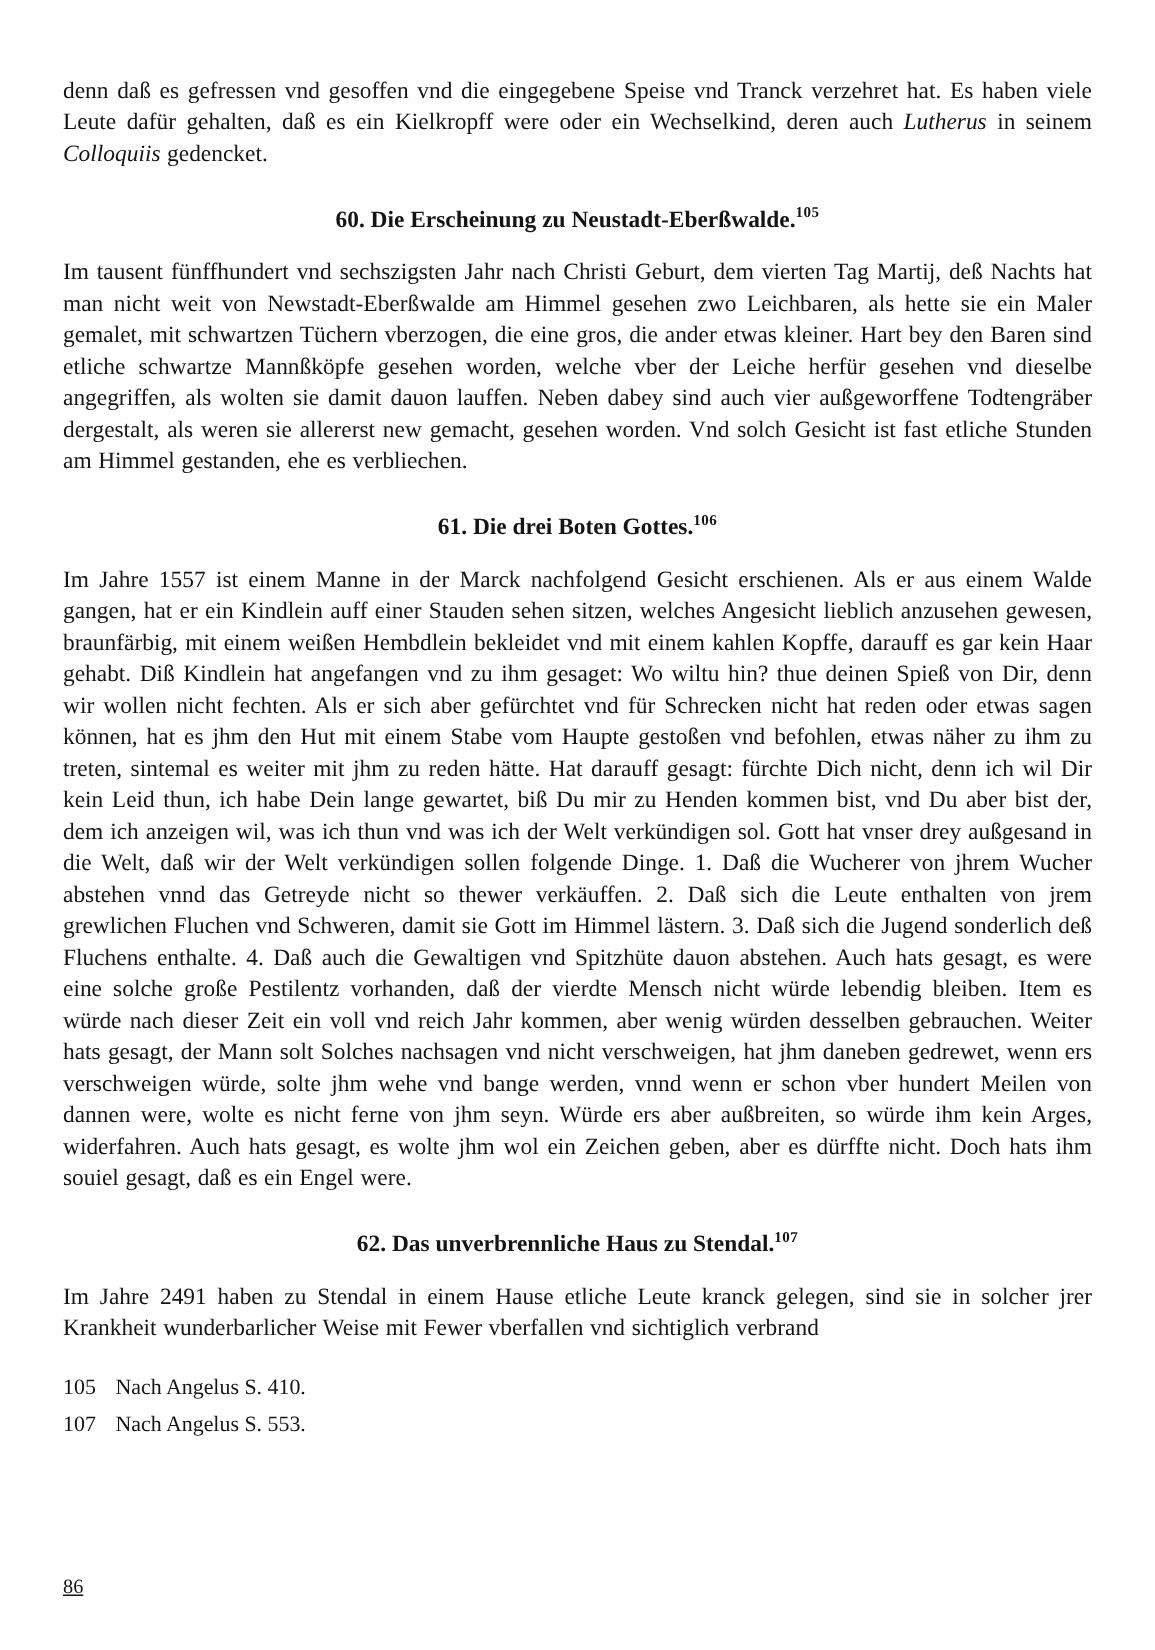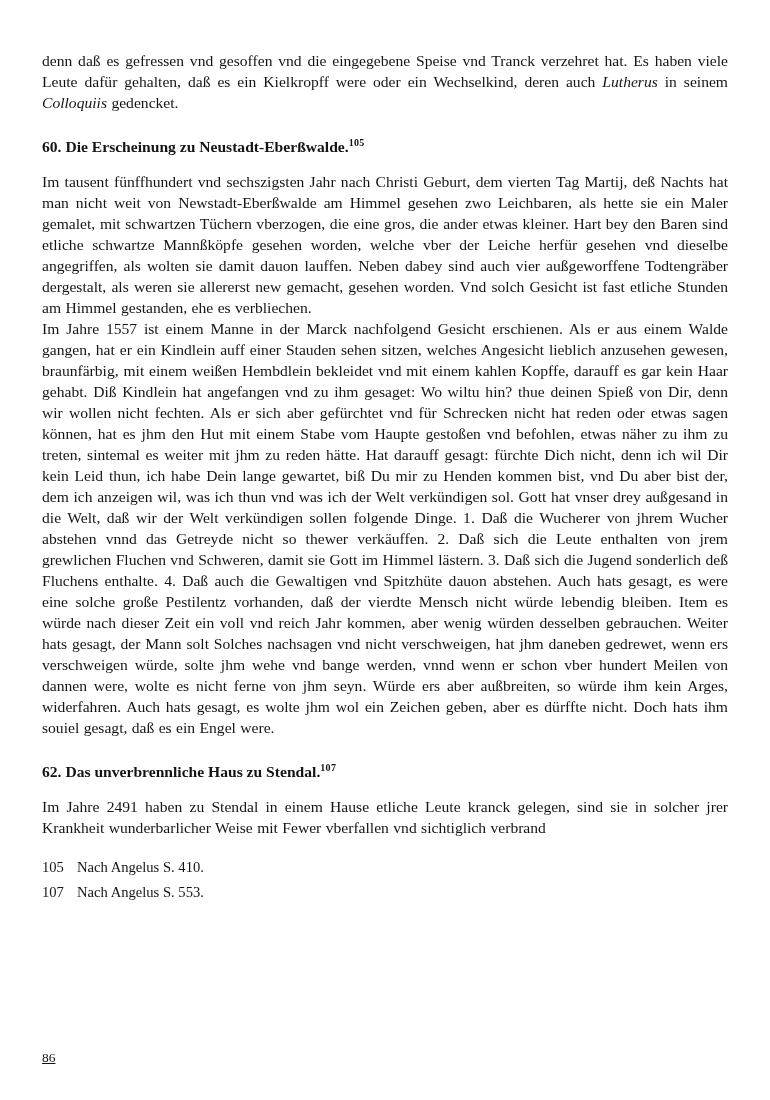--- a/index.html
+++ b/index.html
@@ -24,21 +24,21 @@
   .body-par {
     font-size: 15.6px;
     line-height: 21px;
     text-align: justify;
     margin: 0;
     word-spacing: 0.5px;
   }
   .section-heading {
     font-size: 15.6px;
     font-weight: bold;
-    text-align: left;
+    text-align: center;
     margin: 23px 0 14px 0;
     line-height: 21px;
   }
   .section-heading sup {
     font-size: 10px;
     font-weight: bold;
     line-height: 0;
     vertical-align: super;
     letter-spacing: 0.3px;
   }
@@ -67,20 +67,21 @@
 <body>
 
 <div class="page">
 
   <p class="body-par"><span>denn daß es gefressen vnd gesoffen vnd die eingegebene Speise vnd Tranck verzehret hat. Es haben viele Leute dafür gehalten, daß es ein Kielkropff were oder ein Wechselkind, deren auch </span><span class="it">Lutherus</span><span> in seinem </span><span class="it">Colloquiis</span><span> gedencket.</span></p>
 
   <h2 class="section-heading"><span>60. Die Erscheinung zu Neustadt-Eberßwalde.</span><sup>105</sup></h2>
 
   <p class="body-par">Im tausent fünffhundert vnd sechszigsten Jahr nach Christi Geburt, dem vierten Tag Martij, deß Nachts hat man nicht weit von Newstadt-Eberßwalde am Himmel gesehen zwo Leichbaren, als hette sie ein Maler gemalet, mit schwartzen Tüchern vberzogen, die eine gros, die ander etwas kleiner. Hart bey den Baren sind etliche schwartze Mannßköpfe gesehen worden, welche vber der Leiche herfür gesehen vnd dieselbe angegriffen, als wolten sie damit dauon lauffen. Neben dabey sind auch vier außgeworffene Todtengräber dergestalt, als weren sie allererst new gemacht, gesehen worden. Vnd solch Gesicht ist fast etliche Stunden am Himmel gestanden, ehe es verbliechen.</p>
 
+  <h2 class="section-heading"><span>61. Die drei Boten Gottes.</span><sup>106</sup></h2>
 
   <p class="body-par">Im Jahre 1557 ist einem Manne in der Marck nachfolgend Gesicht erschienen. Als er aus einem Walde gangen, hat er ein Kindlein auff einer Stauden sehen sitzen, welches Angesicht lieblich anzusehen gewesen, braunfärbig, mit einem weißen Hembdlein bekleidet vnd mit einem kahlen Kopffe, darauff es gar kein Haar gehabt. Diß Kindlein hat angefangen vnd zu ihm gesaget: Wo wiltu hin? thue deinen Spieß von Dir, denn wir wollen nicht fechten. Als er sich aber gefürchtet vnd für Schrecken nicht hat reden oder etwas sagen können, hat es jhm den Hut mit einem Stabe vom Haupte gestoßen vnd befohlen, etwas näher zu ihm zu treten, sintemal es weiter mit jhm zu reden hätte. Hat darauff gesagt: fürchte Dich nicht, denn ich wil Dir kein Leid thun, ich habe Dein lange gewartet, biß Du mir zu Henden kommen bist, vnd Du aber bist der, dem ich anzeigen wil, was ich thun vnd was ich der Welt verkündigen sol. Gott hat vnser drey außgesand in die Welt, daß wir der Welt verkündigen sollen folgende Dinge. 1. Daß die Wucherer von jhrem Wucher abstehen vnnd das Getreyde nicht so thewer verkäuffen. 2. Daß sich die Leute enthalten von jrem grewlichen Fluchen vnd Schweren, damit sie Gott im Himmel lästern. 3. Daß sich die Jugend sonderlich deß Fluchens enthalte. 4. Daß auch die Gewaltigen vnd Spitzhüte dauon abstehen. Auch hats gesagt, es were eine solche große Pestilentz vorhanden, daß der vierdte Mensch nicht würde lebendig bleiben. Item es würde nach dieser Zeit ein voll vnd reich Jahr kommen, aber wenig würden desselben gebrauchen. Weiter hats gesagt, der Mann solt Solches nachsagen vnd nicht verschweigen, hat jhm daneben gedrewet, wenn ers verschweigen würde, solte jhm wehe vnd bange werden, vnnd wenn er schon vber hundert Meilen von dannen were, wolte es nicht ferne von jhm seyn. Würde ers aber außbreiten, so würde ihm kein Arges, widerfahren. Auch hats gesagt, es wolte jhm wol ein Zeichen geben, aber es dürffte nicht. Doch hats ihm souiel gesagt, daß es ein Engel were.</p>
 
   <h2 class="section-heading"><span>62. Das unverbrennliche Haus zu Stendal.</span><sup>107</sup></h2>
 
   <p class="body-par">Im Jahre 2491 haben zu Stendal in einem Hause etliche Leute kranck gelegen, sind sie in solcher jrer Krankheit wunderbarlicher Weise mit Fewer vberfallen vnd sichtiglich verbrand</p>
 
   <div class="footnotes">
     <div class="footnote-line"><span class="footnote-num">105</span><span>Nach Angelus S. 410.</span></div>
     <div class="footnote-line"><span class="footnote-num">107</span><span>Nach Angelus S. 553.</span></div>

